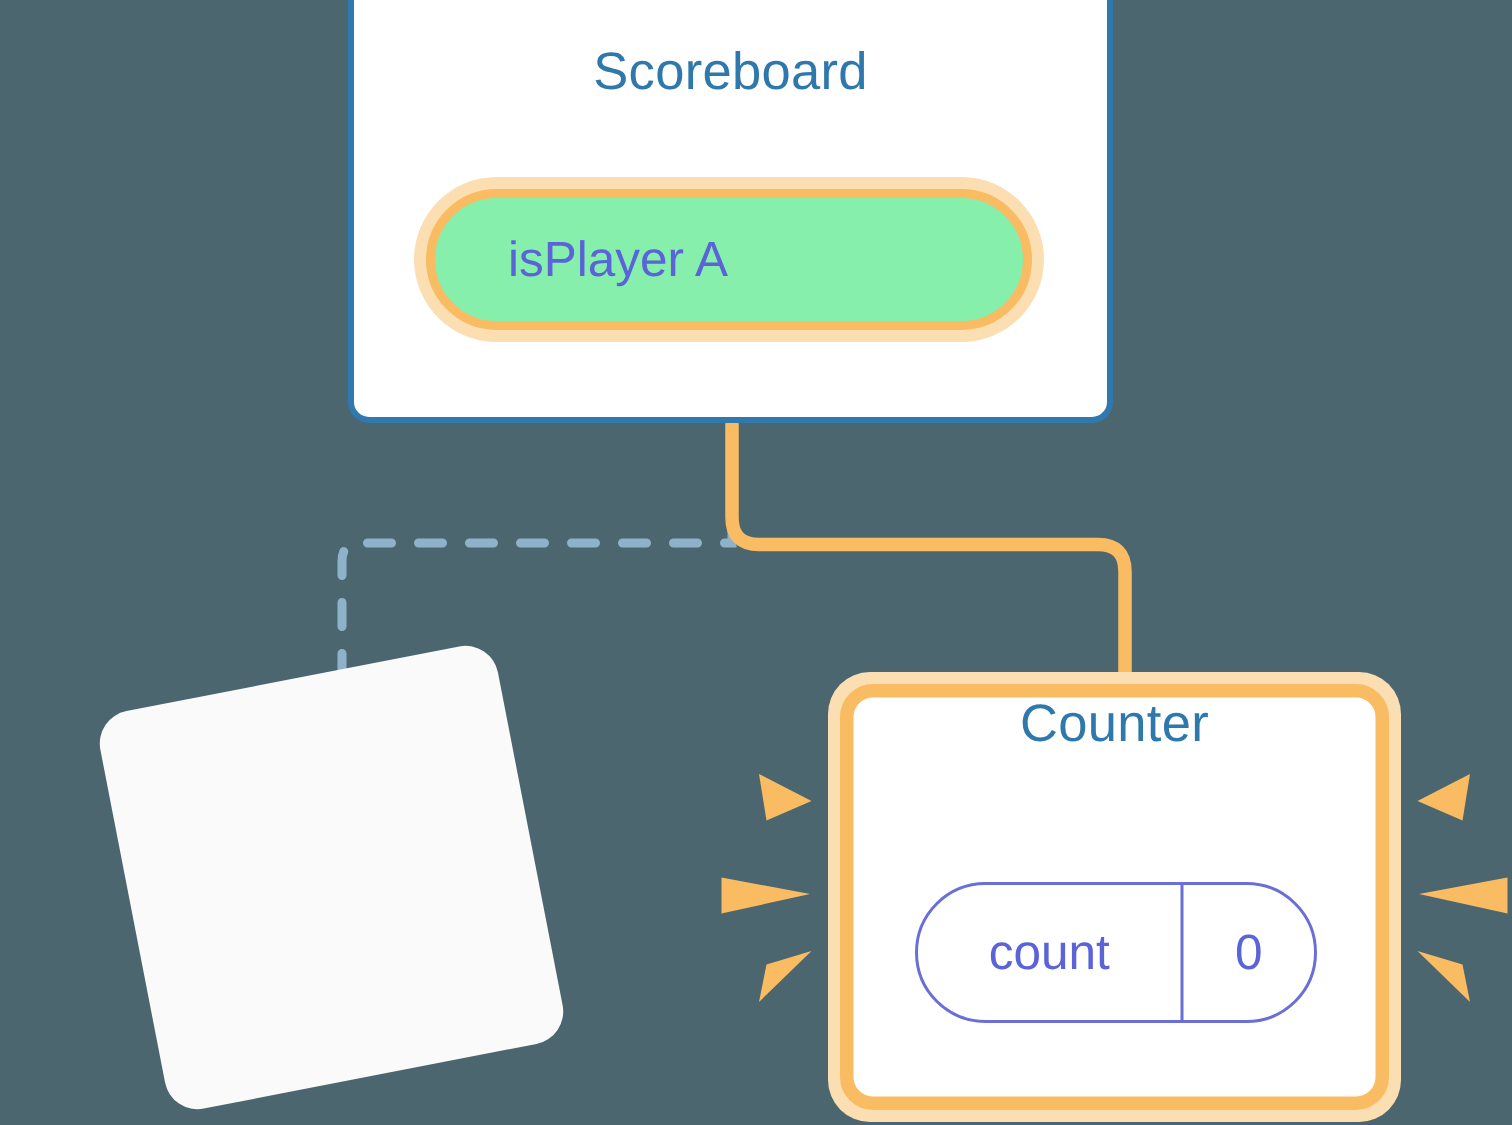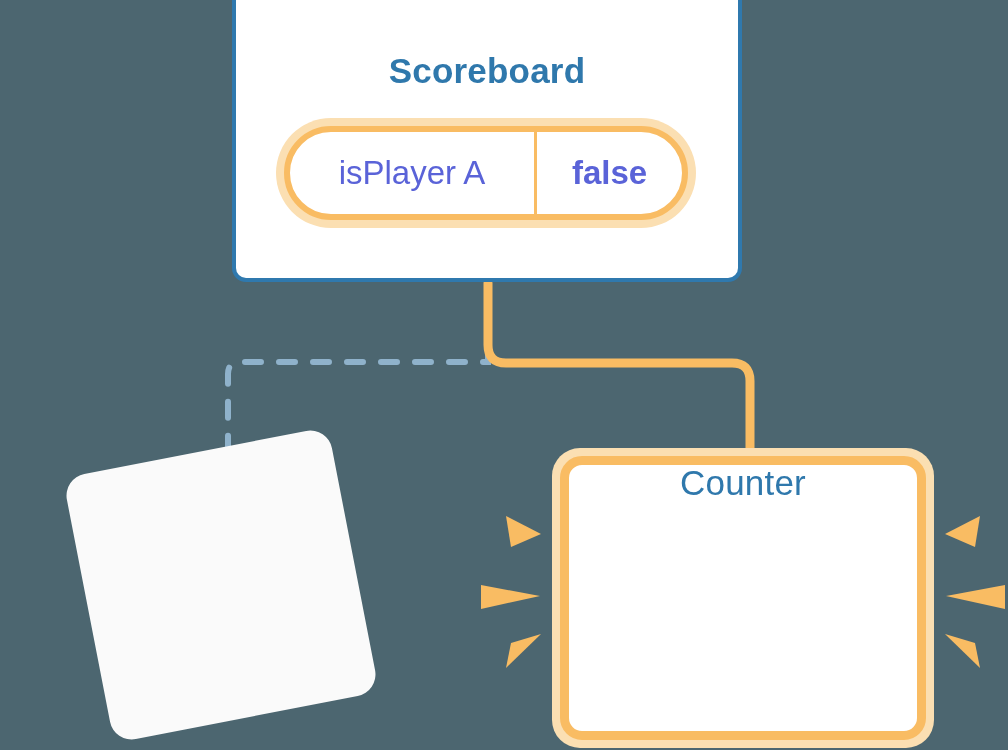--- a/index.html
+++ b/index.html
@@ -24,37 +24,37 @@
     z-index:5;
   }
   .card-title{
     text-align:center;
     color:#2f78ac;
     font-size:35px;
     font-weight:400;
     letter-spacing:.2px;
     line-height:1;
   }
-  .sb-title{margin-top:53px;font-weight:bold;}
+  .sb-title{margin-top:30px;}
 
   
   .pill-wrap{
     position:absolute;left:276px;top:118px;
     width:420px;height:110px;
     border-radius:55px;
     background:#fbdfb2;
     box-sizing:border-box;
     padding:8px;
     z-index:6;
   }
   .pill-hot{
     width:100%;height:100%;
     border-radius:47px;
     border:6px solid #f9bc63;
-    background:#ffffff;
+    background:#86efac;
     box-sizing:border-box;
     display:flex;align-items:stretch;
   }
   .pill-key,.pill-val{
     display:flex;align-items:center;justify-content:center;
     color:#5a63d8;
     font-size:33px;
   }
   .pill-hot .pill-key{flex:0 0 244px;font-weight:400;}
   .pill-hot .pill-val{flex:1;font-weight:700;border-left:3px solid #f9bc63;}
@@ -148,21 +148,20 @@
     </g>
   </svg>
 
   <div class="card-scoreboard">
     <div class="card-title sb-title">Scoreboard</div>
   </div>
 
   <div class="pill-wrap">
     <div class="pill-hot">
       <div class="pill-key">isPlayer A</div>
-      <div class="pill-val">false</div>
     </div>
   </div>
 
   <svg class="layer" viewBox="0 0 1008 750">
     <path fill="#f9bc63" d="M702 98 C 705 118 712 125 731 128 C 712 131 705 138 702 158 C 699 138 692 131 673 128 C 692 125 699 118 702 98 Z"></path>
     <path fill="#f9bc63" d="M720 125 C 722 136 726 140 737 142 C 726 144 722 148 720 159 C 718 148 714 144 703 142 C 714 140 718 136 720 125 Z"></path>
   </svg>
 
   <svg class="layer" viewBox="0 0 1008 750">
     <g fill="#f9bc63">
@@ -176,14 +175,18 @@
       <polygon points="975,643 945,634 980,668"></polygon>
     </g>
   </svg>
 
   <div class="card-counter">
     <div class="card-counter-inner">
       <div class="card-title ct-title">Counter</div>
     </div>
   </div>
 
+  <div class="pill-plain">
+    <div class="pill-key">count</div>
+    <div class="pill-val">0</div>
+  </div>
 
 </div>
 
 </body></html>

